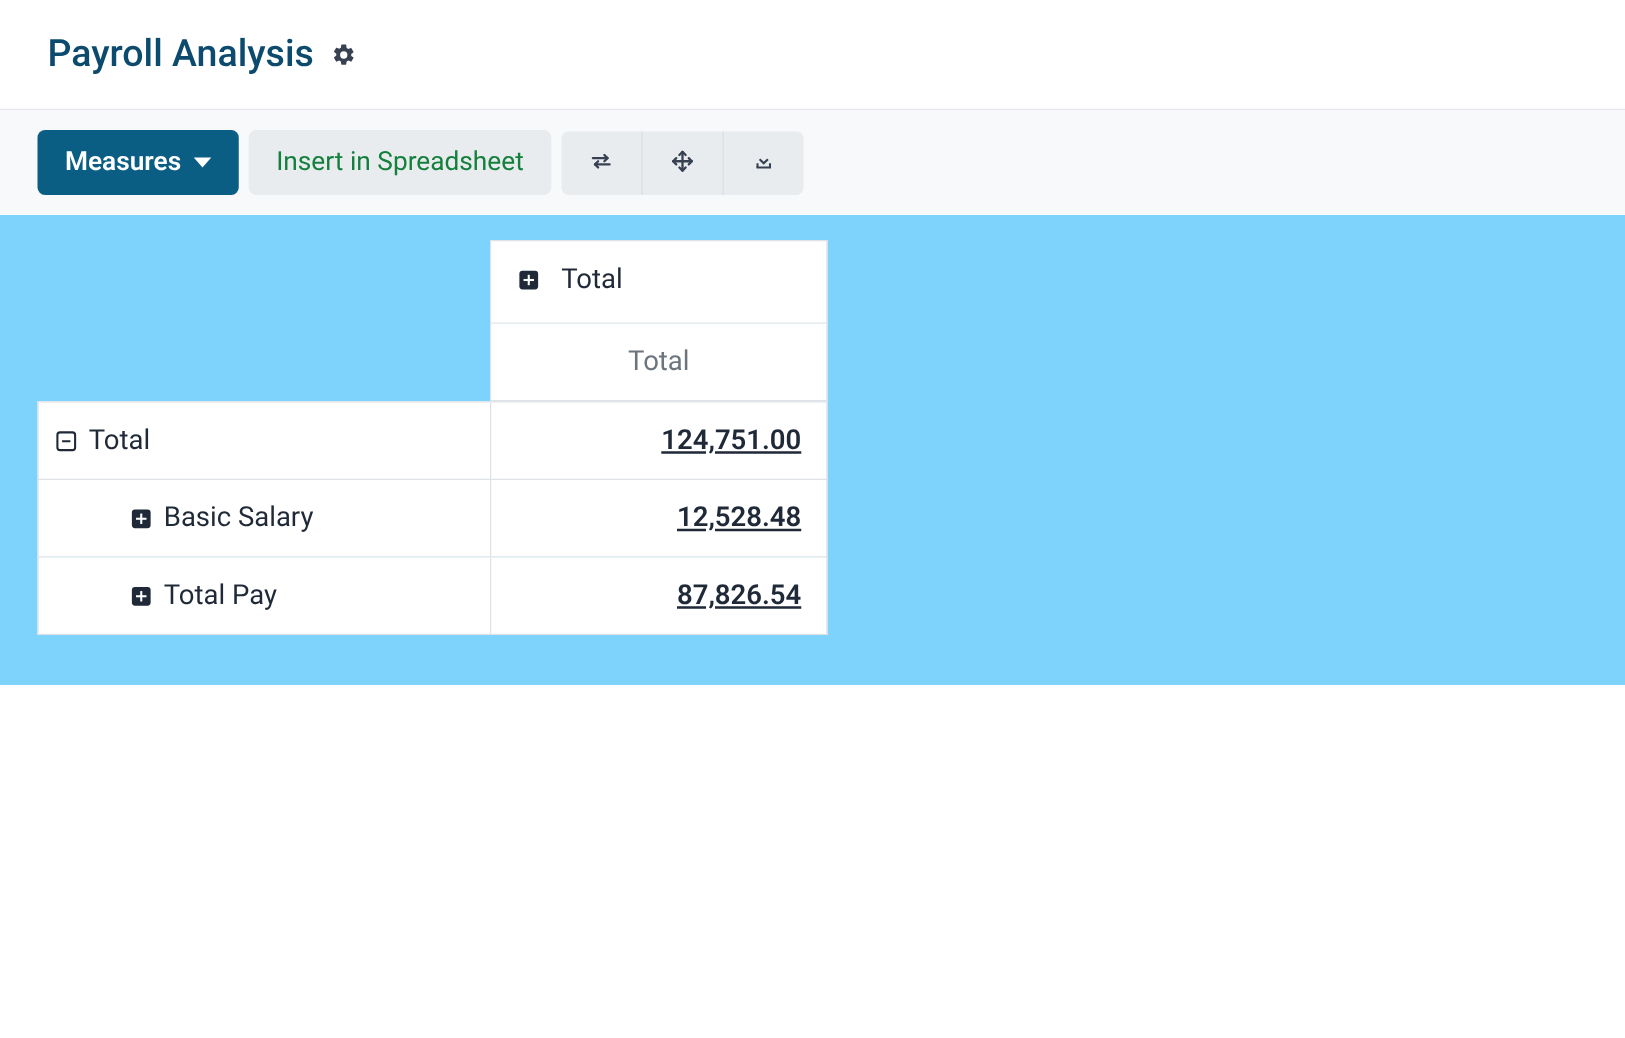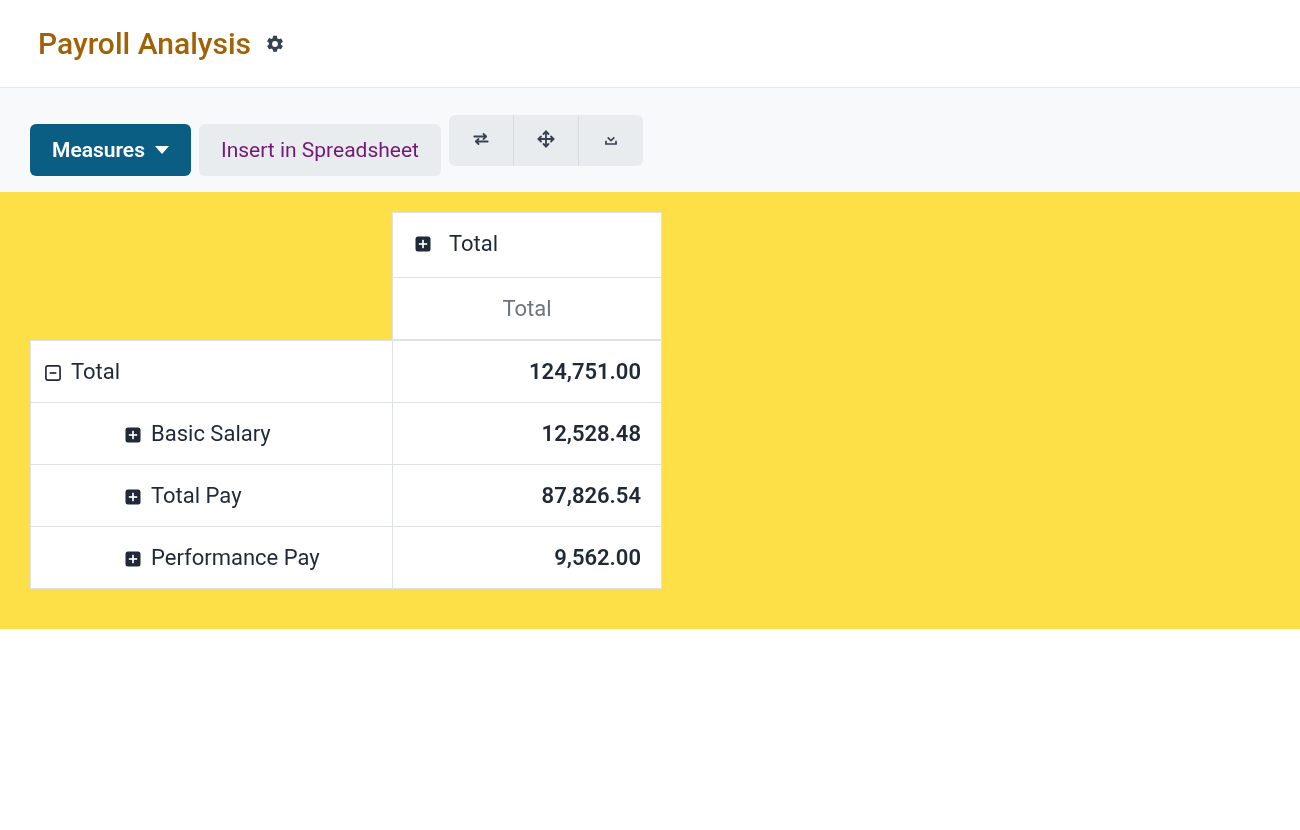--- a/index.html
+++ b/index.html
@@ -14,21 +14,21 @@
   .header {
     padding: 26px 38px 26px 38px;
     border-bottom: 1px solid #e5e7eb;
     display: flex;
     align-items: center;
     gap: 14px;
   }
   .page-title {
     font-size: 30px;
     font-weight: 500;
-    color: #a16207;
+    color: #0c4a6e;
   }
   .gear-icon {
     color: #374151;
     display: inline-flex;
     align-items: center;
   }
   .gear-icon svg { width: 20px; height: 20px; }
 
   
   .toolbar {
@@ -41,30 +41,29 @@
   .btn {
     display: inline-flex;
     align-items: center;
     gap: 10px;
     border: none;
     border-radius: 6px;
     padding: 14px 22px;
     font-size: 21px;
     cursor: pointer;
     font-family: inherit;
-    margin-top: 20px;
   }
   .btn-primary {
     background: #0b5e83;
     color: #ffffff;
     font-weight: 600;
   }
   .btn-secondary {
     background: #e9ecef;
-    color: #701a75;
+    color: #15803d;
     font-weight: 400;
   }
   .btn-group {
     display: inline-flex;
     border-radius: 6px;
     overflow: hidden;
   }
   .btn-icon {
     background: #e9ecef;
     border: none;
@@ -82,21 +81,21 @@
   .caret-down {
     width: 0; height: 0;
     border-left: 7px solid transparent;
     border-right: 7px solid transparent;
     border-top: 8px solid #ffffff;
   }
 
   
   .pivot-wrap {
     padding: 20px 30px 40px 30px;
-    background: #fde047;
+    background: #7dd3fc;
   }
   .pivot {
     border-collapse: separate;
     border-spacing: 0;
   }
   .pivot th, .pivot td {
     background: #ffffff;
     font-size: 22px;
   }
   .corner-empty {
@@ -119,27 +118,28 @@
     font-weight: 400;
   }
   .row-head {
     border: 1px solid #dee2e6;
     padding: 18px 12px;
     text-align: left;
     font-weight: 400;
     width: 362px;
     white-space: nowrap;
   }
-  .row-head.indent { padding-left: 92px; }
+  .row-head.indent { padding-left: 72px; }
   .cell-val {
     border: 1px solid #dee2e6;
     padding: 18px 20px;
     text-align: right;
     font-weight: 600;
     width: 270px;
+    text-decoration: underline;
   }
   .pivot tr + tr .row-head,
   .pivot tr + tr .cell-val { border-top: none; }
   .pivot .row-head { border-right: none; }
   .col-head-1, .col-head-2 { border-left: 1px solid #dee2e6; }
 
   .sq-icon {
     display: inline-flex;
     vertical-align: middle;
     margin-right: 8px;
@@ -250,25 +250,15 @@
         <tr>
           <th class="row-head indent"><span class="sq-icon">
               <svg viewBox="0 0 24 24" fill="currentColor">
                 <rect x="3" y="3" width="18" height="18" rx="3"></rect>
                 <rect x="7" y="11" width="10" height="2" fill="#fff"></rect>
                 <rect x="11" y="7" width="2" height="10" fill="#fff"></rect>
               </svg>
             </span><span>Total Pay</span></th>
           <td class="cell-val">87,826.54</td>
         </tr>
-        <tr>
-          <th class="row-head indent"><span class="sq-icon">
-              <svg viewBox="0 0 24 24" fill="currentColor">
-                <rect x="3" y="3" width="18" height="18" rx="3"></rect>
-                <rect x="7" y="11" width="10" height="2" fill="#fff"></rect>
-                <rect x="11" y="7" width="2" height="10" fill="#fff"></rect>
-              </svg>
-            </span><span>Performance Pay</span></th>
-          <td class="cell-val">9,562.00</td>
-        </tr>
       </tbody>
   </table>
 </div>
 
 </body></html>

